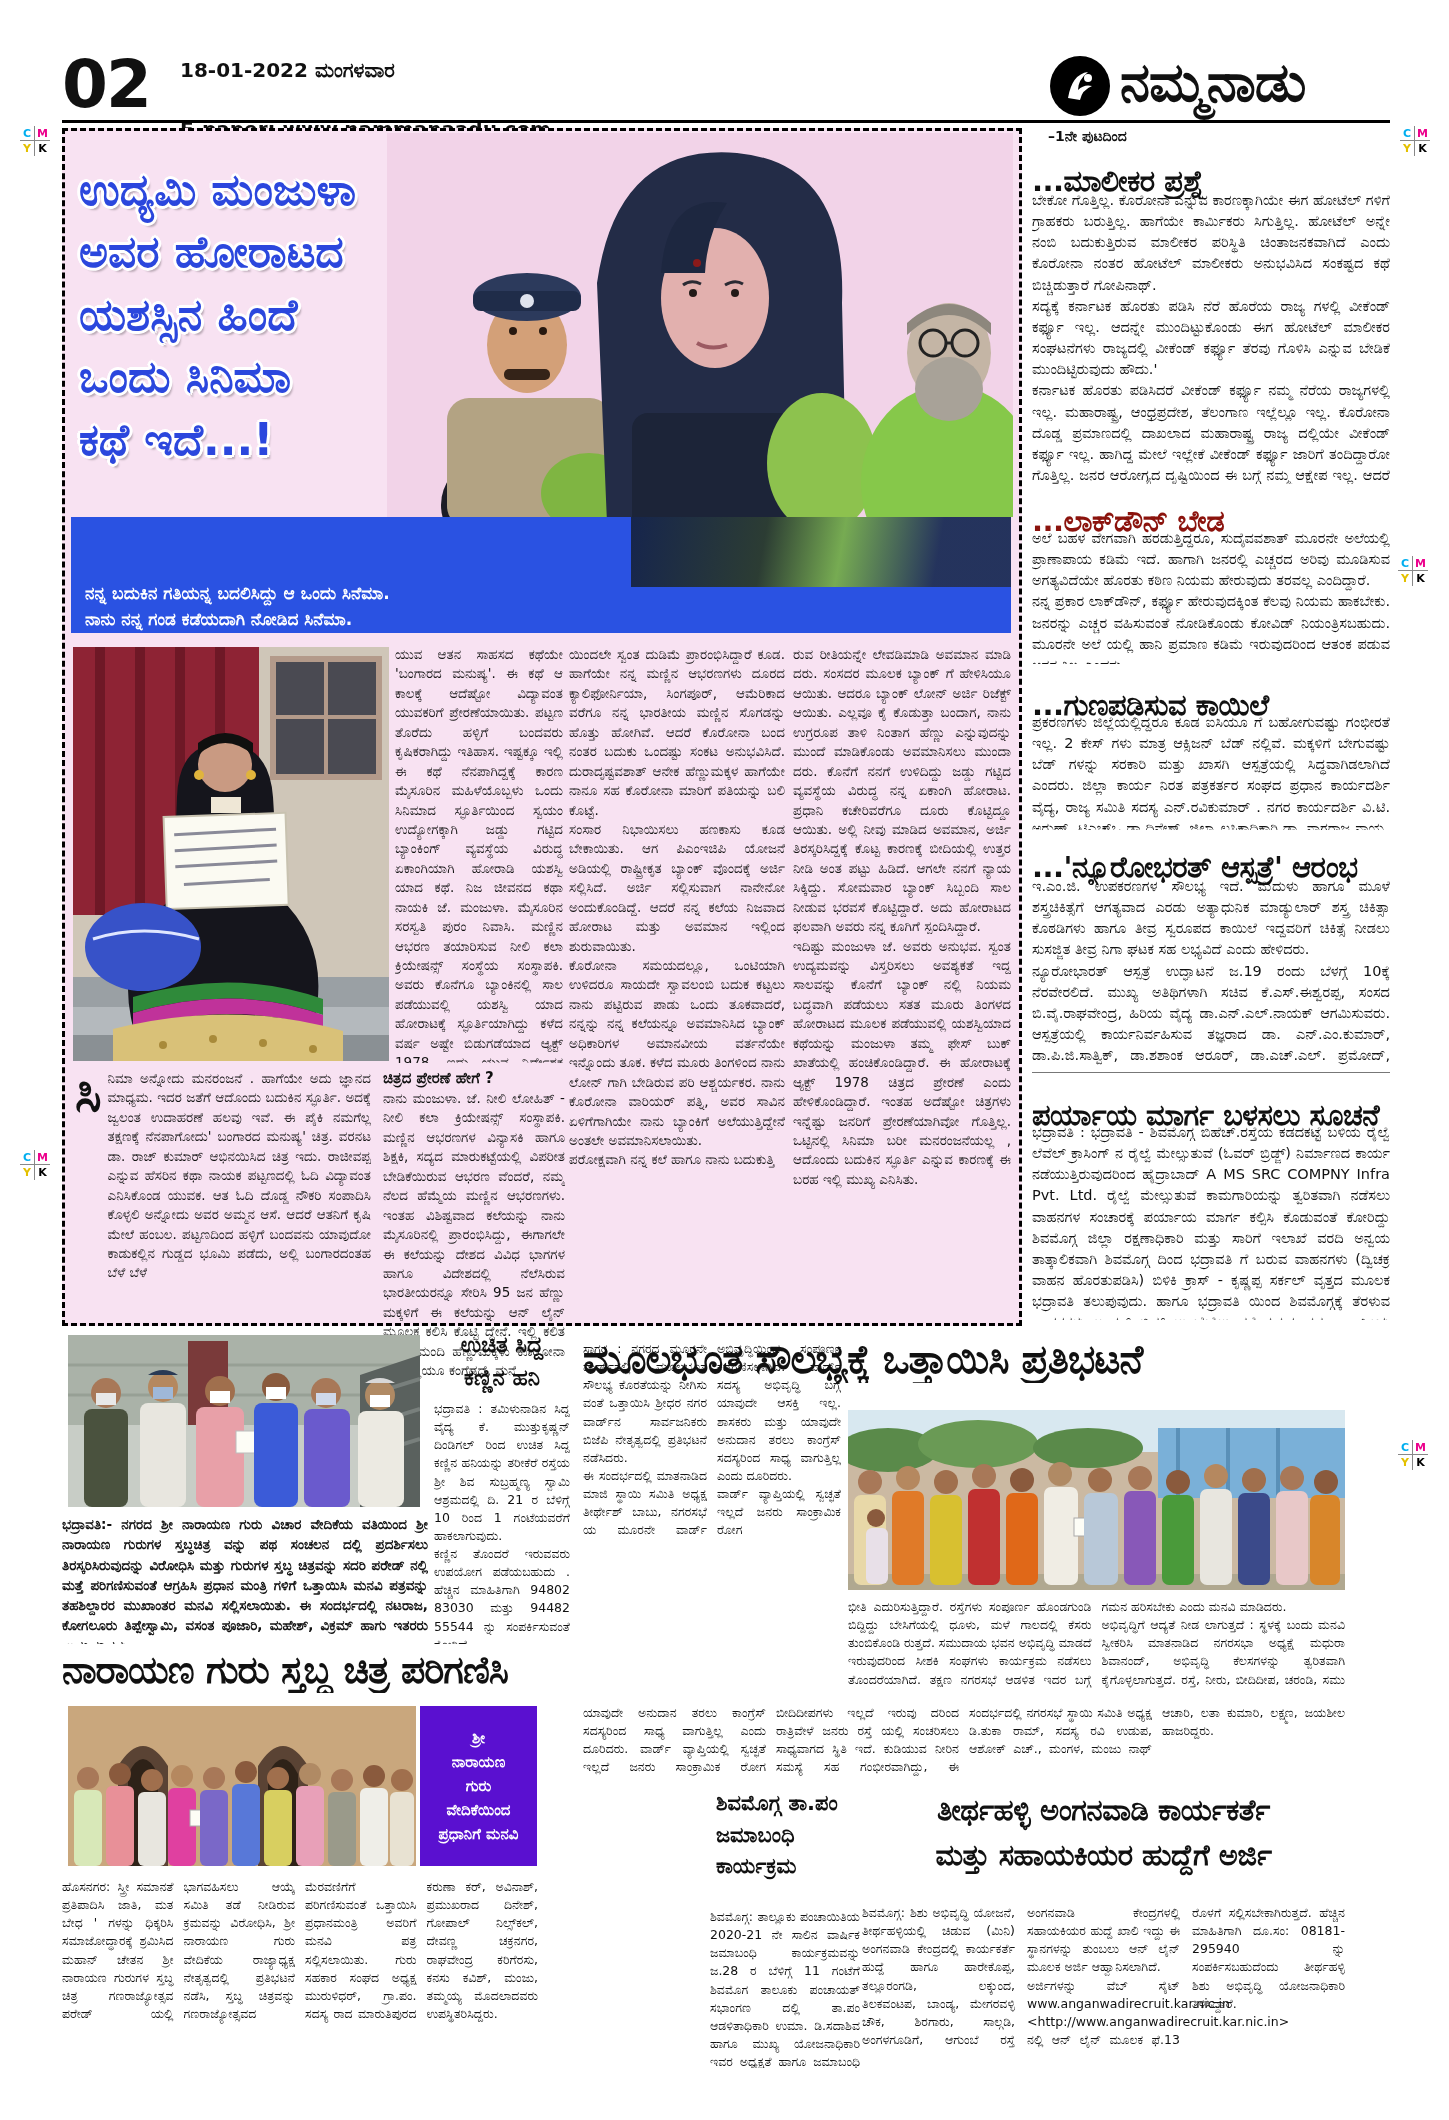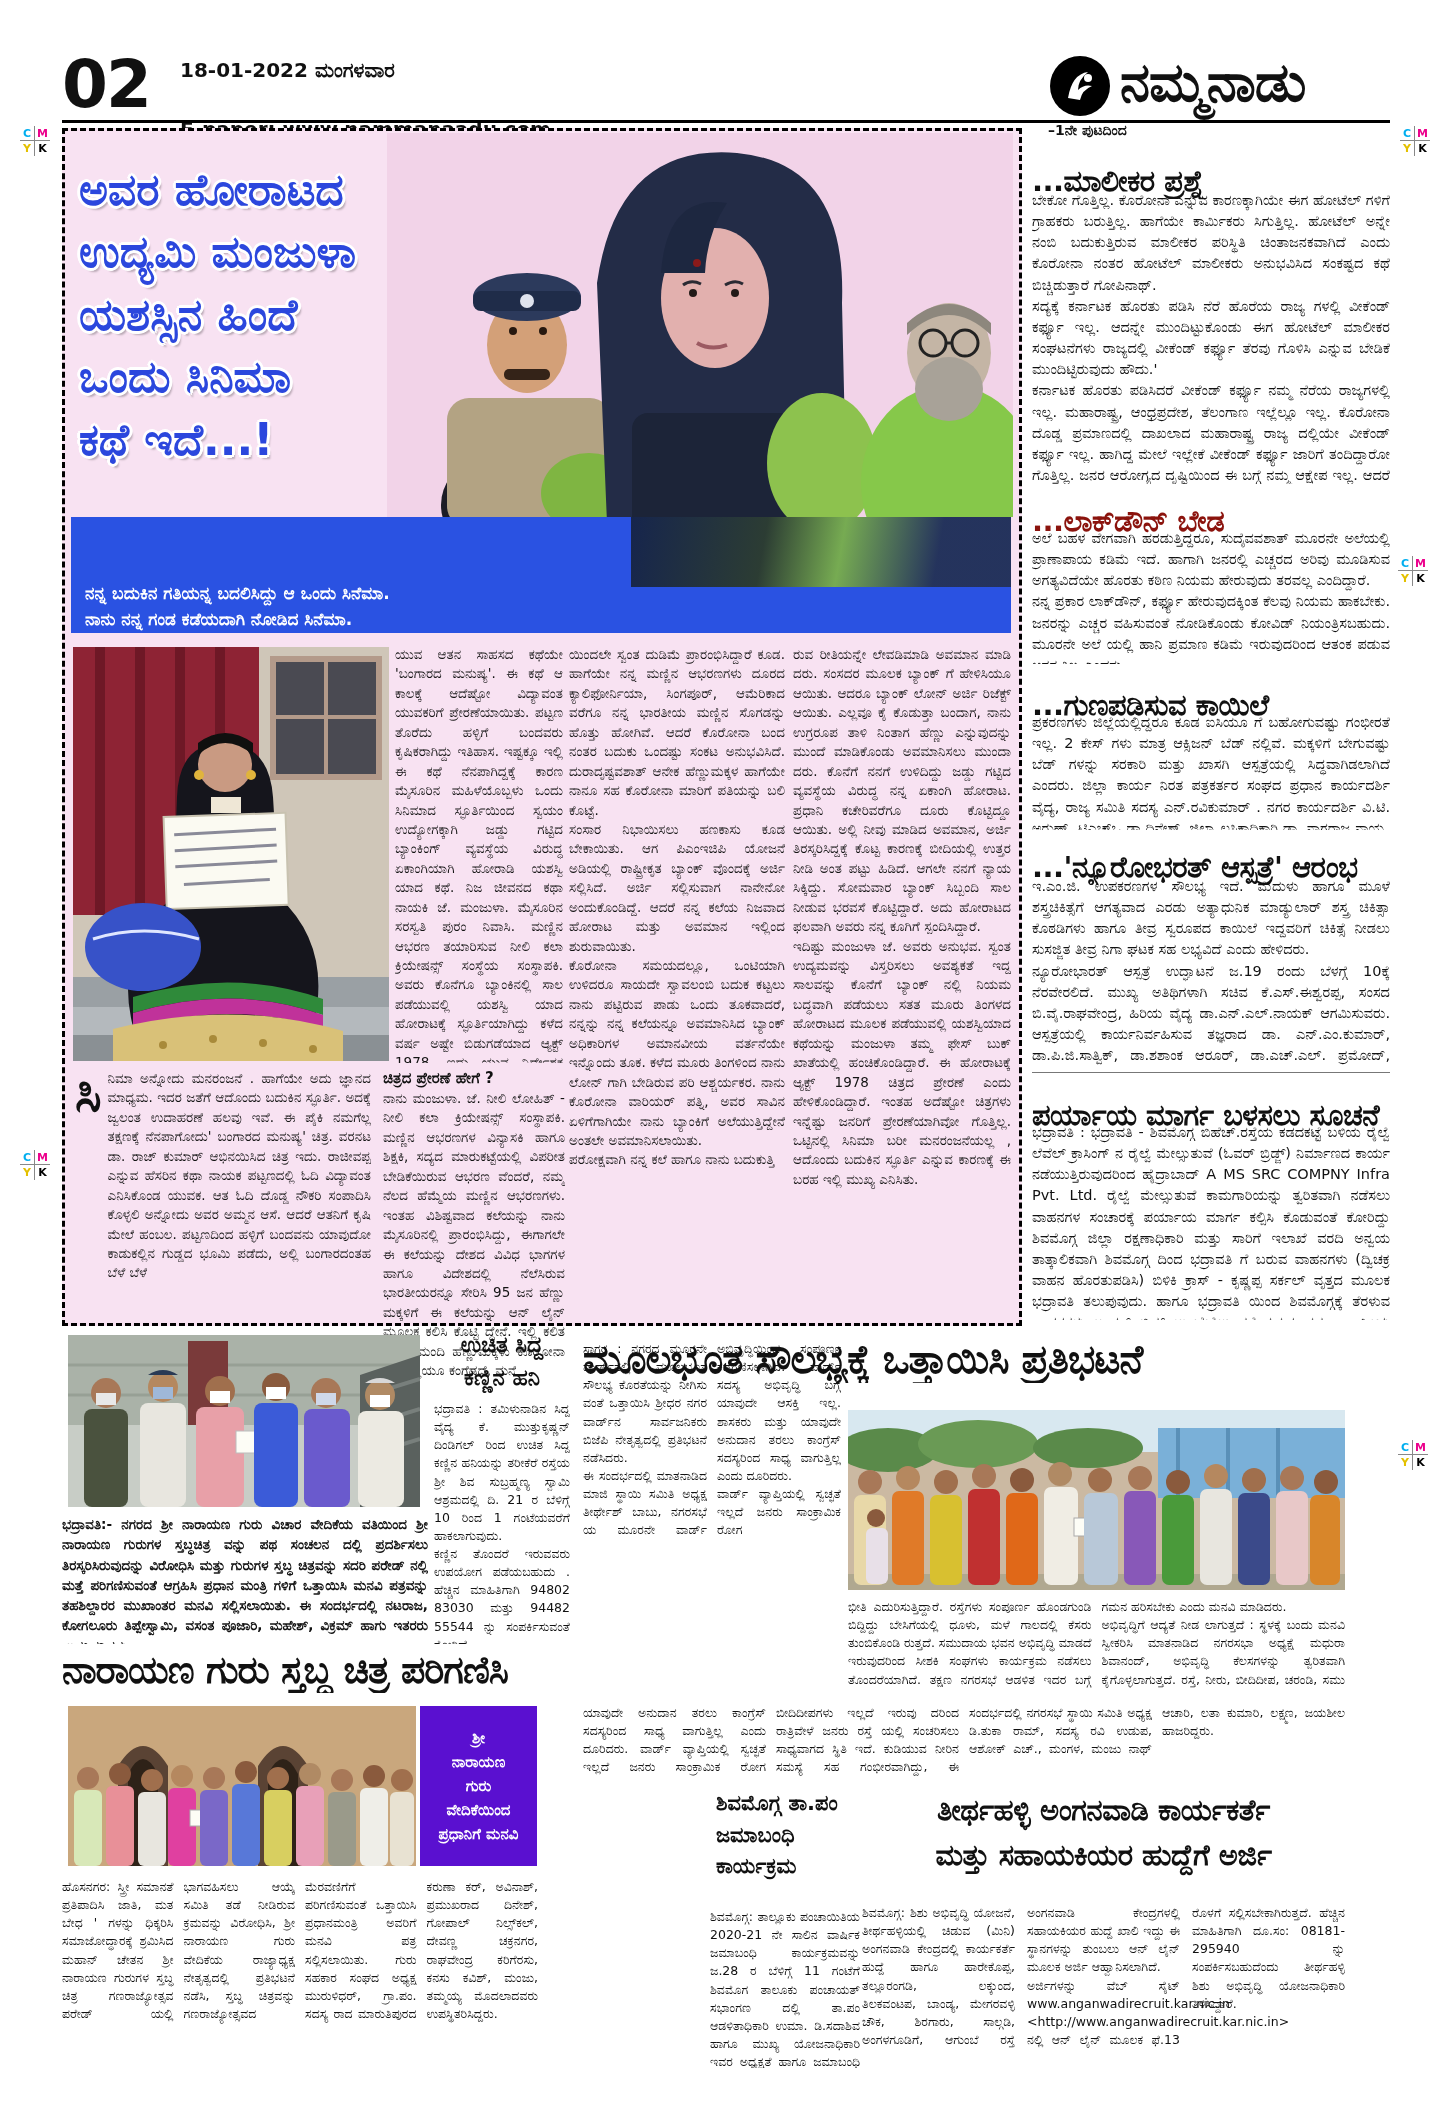--- a/index.html
+++ b/index.html
@@ -129,22 +129,22 @@
           <ellipse cx="0" cy="66" rx="34" ry="32" fill="#a8a298"></ellipse>
           <path d="M-42 12 Q0 -28 42 12 L42 0 Q0 -38 -42 0 Z" fill="#8d877d"></path>
           <circle cx="-16" cy="20" r="13" fill="none" stroke="#222" stroke-width="3"></circle>
           <circle cx="16" cy="20" r="13" fill="none" stroke="#222" stroke-width="3"></circle>
           <line x1="-3" y1="20" x2="3" y2="20" stroke="#222" stroke-width="3"></line>
         </g>
       </svg>
     </div>
 
     <div class="abs" style="left:14px;top:28px;">
+      <div class="kickline">ಉದ್ಯಮಿ ಮಂಜುಳಾ</div>
       <div class="kickline">ಅವರ ಹೋರಾಟದ</div>
-      <div class="kickline">ಉದ್ಯಮಿ ಮಂಜುಳಾ</div>
       <div class="kickline">ಯಶಸ್ಸಿನ ಹಿಂದೆ</div>
       <div class="kickline">ಒಂದು ಸಿನಿಮಾ</div>
       <div class="kickline">ಕಥೆ ಇದೆ...!</div>
     </div>
 
     <div class="abs leadbox" style="left:6px;top:386px;width:912px;height:96px;">
       <div class="abs leadtail" style="right:0;top:0;width:380px;height:70px;"></div>
       <div style="position:relative;">ನನ್ನ ಬದುಕಿನ ಗತಿಯನ್ನ ಬದಲಿಸಿದ್ದು ಆ ಒಂದು ಸಿನೆಮಾ.
 ನಾನು ನನ್ನ ಗಂಡ ಕಡೆಯದಾಗಿ ನೋಡಿದ ಸಿನೆಮಾ.
 ಆ ಸಿನಿಮಾದ ಹೆಸರು ಆ್ಯಕ್ಟ್ 1978. ಅದರ ಒಂದು ಪ್ರೇರಣೆಯಿಂದ ನಾನು ಹೋರಾಡಿ ಗೆದ್ದೆ. ಆದರೆ ಇವತ್ತು ನನಗೆಲ್ಲಾ ಶಕ್ತಿ ಇದ್ದು ಮೂರು ತಿಂಗಳಿಂದ ನನ್ನನ್ನು ಕಡೆಪಕ್ಷ ಮನುಷ್ಯ ಜಾತಿಯೆಂದು ನೋಡದೆ ಅವಮಾನಿಸಿದ ವ್ಯವಸ್ಥೆಗೆ ನನ್ನ ಧಿಕ್ಕಾರ.</div>
@@ -207,21 +207,21 @@
     </div>
 
     <div class="abs bodytxt" style="left:504px;top:514px;width:216px;height:804px;">ಯಿಂದಲೇ ಸ್ವಂತ ದುಡಿಮೆ ಪ್ರಾರಂಭಿಸಿದ್ದಾರೆ ಕೂಡ. ಹಾಗೆಯೇ ನನ್ನ ಮಣ್ಣಿನ ಆಭರಣಗಳು ದೂರದ ಕ್ಯಾಲಿಫೋರ್ನಿಯಾ, ಸಿಂಗಪೂರ್, ಆಮೆರಿಕಾದ ವರೆಗೂ ನನ್ನ ಭಾರತೀಯ ಮಣ್ಣಿನ ಸೊಗಡನ್ನು ಹೊತ್ತು ಹೋಗಿವೆ. ಆದರೆ ಕೊರೋನಾ ಬಂದ ನಂತರ ಬದುಕು ಒಂದಷ್ಟು ಸಂಕಟ ಅನುಭವಿಸಿದೆ. ದುರಾದೃಷ್ಟವಶಾತ್ ಆನೇಕ ಹೆಣ್ಣುಮಕ್ಕಳ ಹಾಗೆಯೇ ನಾನೂ ಸಹ ಕೊರೋನಾ ಮಾರಿಗೆ ಪತಿಯನ್ನು ಬಲಿ ಕೊಟ್ಟೆ.
 ಸಂಸಾರ ನಿಭಾಯಿಸಲು ಹಣಕಾಸು ಕೂಡ ಬೇಕಾಯಿತು. ಆಗ ಪಿಎಂಇಜಿಪಿ ಯೋಜನೆ ಅಡಿಯಲ್ಲಿ ರಾಷ್ಟ್ರೀಕೃತ ಬ್ಯಾಂಕ್ ವೊಂದಕ್ಕೆ ಅರ್ಜಿ ಸಲ್ಲಿಸಿದೆ. ಅರ್ಜಿ ಸಲ್ಲಿಸುವಾಗ ನಾನೇನೋ ಅಂದುಕೊಂಡಿದ್ದೆ. ಆದರೆ ನನ್ನ ಕಲೆಯ ನಿಜವಾದ ಹೋರಾಟ ಮತ್ತು ಅವಮಾನ ಇಲ್ಲಿಂದ ಶುರುವಾಯಿತು.
 ಕೊರೋನಾ ಸಮಯದಲ್ಲೂ, ಒಂಟಿಯಾಗಿ ಉಳಿದರೂ ಸಾಯದೇ ಸ್ವಾವಲಂಬಿ ಬದುಕ ಕಟ್ಟಲು ನಾನು ಪಟ್ಟಿರುವ ಪಾಡು ಒಂದು ತೂಕವಾದರೆ, ನನ್ನನ್ನು ನನ್ನ ಕಲೆಯನ್ನೂ ಅವಮಾನಿಸಿದ ಬ್ಯಾಂಕ್ ಅಧಿಕಾರಿಗಳ ಅಮಾನವೀಯ ವರ್ತನೆಯೇ ಇನ್ನೊಂದು ತೂಕ. ಕಳೆದ ಮೂರು ತಿಂಗಳಿಂದ ನಾನು ಲೋನ್ ಗಾಗಿ ಬೇಡಿರುವ ಪರಿ ಆಶ್ಚರ್ಯಕರ. ನಾನು ಕೊರೋನಾ ವಾರಿಯರ್ ಪತ್ನಿ, ಅವರ ಸಾವಿನ ಏಳಿಗೆಗಾಗಿಯೇ ನಾನು ಬ್ಯಾಂಕಿಗೆ ಅಲೆಯುತ್ತಿದ್ದೇನೆ ಅಂತಲೇ ಅವಮಾನಿಸಲಾಯಿತು.
 ಪರೋಕ್ಷವಾಗಿ ನನ್ನ ಕಲೆ ಹಾಗೂ ನಾನು ಬದುಕುತ್ತಿ</div>
     <div class="abs bodytxt" style="left:728px;top:514px;width:218px;height:804px;">ರುವ ರೀತಿಯನ್ನೇ ಲೇವಡಿಮಾಡಿ ಅವಮಾನ ಮಾಡಿ ದರು. ಸಂಸದರ ಮೂಲಕ ಬ್ಯಾಂಕ್ ಗೆ ಹೇಳಿಸಿಯೂ ಆಯಿತು. ಆದರೂ ಬ್ಯಾಂಕ್ ಲೋನ್ ಅರ್ಜಿ ರಿಜೆಕ್ಟ್ ಆಯಿತು. ಎಲ್ಲವೂ ಕೈ ಕೊಡುತ್ತಾ ಬಂದಾಗ, ನಾನು ಉಗ್ರರೂಪ ತಾಳಿ ನಿಂತಾಗ ಹೆಣ್ಣು ಎನ್ನುವುದನ್ನು ಮುಂದೆ ಮಾಡಿಕೊಂಡು ಅವಮಾನಿಸಲು ಮುಂದಾ ದರು. ಕೊನೆಗೆ ನನಗೆ ಉಳಿದಿದ್ದು ಜಡ್ಡು ಗಟ್ಟಿದ ವ್ಯವಸ್ಥೆಯ ವಿರುದ್ಧ ನನ್ನ ಏಕಾಂಗಿ ಹೋರಾಟ. ಪ್ರಧಾನಿ ಕಚೇರಿವರೆಗೂ ದೂರು ಕೊಟ್ಟಿದ್ದೂ ಆಯಿತು. ಅಲ್ಲಿ ನೀವು ಮಾಡಿದ ಅವಮಾನ, ಅರ್ಜಿ ತಿರಸ್ಕರಿಸಿದ್ದಕ್ಕೆ ಕೊಟ್ಟ ಕಾರಣಕ್ಕೆ ಬೀದಿಯಲ್ಲಿ ಉತ್ತರ ನೀಡಿ ಅಂತ ಪಟ್ಟು ಹಿಡಿದೆ. ಆಗಲೇ ನನಗೆ ನ್ಯಾಯ ಸಿಕ್ಕಿದ್ದು. ಸೋಮವಾರ ಬ್ಯಾಂಕ್ ಸಿಬ್ಬಂದಿ ಸಾಲ ನೀಡುವ ಭರವಸೆ ಕೊಟ್ಟಿದ್ದಾರೆ. ಅದು ಹೋರಾಟದ ಫಲವಾಗಿ ಅವರು ನನ್ನ ಕೂಗಿಗೆ ಸ್ಪಂದಿಸಿದ್ದಾರೆ.
 ಇದಿಷ್ಟು ಮಂಜುಳಾ ಜೆ. ಅವರು ಅನುಭವ. ಸ್ವಂತ ಉದ್ಯಮವನ್ನು ವಿಸ್ತರಿಸಲು ಅವಶ್ಯಕತೆ ಇದ್ದ ಸಾಲವನ್ನು ಕೊನೆಗೆ ಬ್ಯಾಂಕ್ ನಲ್ಲಿ ನಿಯಮ ಬದ್ಧವಾಗಿ ಪಡೆಯಲು ಸತತ ಮೂರು ತಿಂಗಳದ ಹೋರಾಟದ ಮೂಲಕ ಪಡೆಯುವಲ್ಲಿ ಯಶಸ್ವಿಯಾದ ಕಥೆಯನ್ನು ಮಂಜುಳಾ ತಮ್ಮ ಫೇಸ್ ಬುಕ್ ಖಾತೆಯಲ್ಲಿ ಹಂಚಿಕೊಂಡಿದ್ದಾರೆ. ಈ ಹೋರಾಟಕ್ಕೆ ಆ್ಯಕ್ಟ್ 1978 ಚಿತ್ರದ ಪ್ರೇರಣೆ ಎಂದು ಹೇಳಿಕೊಂಡಿದ್ದಾರೆ. ಇಂತಹ ಅದೆಷ್ಟೋ ಚಿತ್ರಗಳು ಇನ್ನೆಷ್ಟು ಜನರಿಗೆ ಪ್ರೇರಣೆಯಾಗಿವೋ ಗೊತ್ತಿಲ್ಲ. ಒಟ್ಟಿನಲ್ಲಿ ಸಿನಿಮಾ ಬರೀ ಮನರಂಜನೆಯಲ್ಲ , ಆದೊಂದು ಬದುಕಿನ ಸ್ಫೂರ್ತಿ ಎನ್ನುವ ಕಾರಣಕ್ಕೆ ಈ ಬರಹ ಇಲ್ಲಿ ಮುಖ್ಯ ಎನಿಸಿತು.</div>
   </div>
 
-  <div class="abs railkick" style="left:1048px;top:122px;text-align:center;">–1ನೇ ಪುಟದಿಂದ</div>
+  <div class="abs railkick" style="left:1048px;top:128px;text-align:center;">–1ನೇ ಪುಟದಿಂದ</div>
 
   <div class="abs railtitle" style="left:1032px;top:148px;width:358px;">...ಮಾಲೀಕರ ಪ್ರಶ್ನೆ</div>
   <div class="abs railbody" style="left:1032px;top:190px;width:358px;height:294px;">ಬೇಕೋ ಗೊತ್ತಿಲ್ಲ. ಕೊರೋನಾ ಎನ್ನುವ ಕಾರಣಕ್ಕಾಗಿಯೇ ಈಗ ಹೋಟೆಲ್ ಗಳಿಗೆ ಗ್ರಾಹಕರು ಬರುತ್ತಿಲ್ಲ. ಹಾಗೆಯೇ ಕಾರ್ಮಿಕರು ಸಿಗುತ್ತಿಲ್ಲ. ಹೋಟೆಲ್ ಅನ್ನೇ ನಂಬಿ ಬದುಕುತ್ತಿರುವ ಮಾಲೀಕರ ಪರಿಸ್ಥಿತಿ ಚಿಂತಾಜನಕವಾಗಿದೆ ಎಂದು ಕೊರೋನಾ ನಂತರ ಹೋಟೆಲ್ ಮಾಲೀಕರು ಅನುಭವಿಸಿದ ಸಂಕಷ್ಟದ ಕಥೆ ಬಿಚ್ಚಿಡುತ್ತಾರೆ ಗೋಪಿನಾಥ್.
 ಸದ್ಯಕ್ಕೆ ಕರ್ನಾಟಕ ಹೊರತು ಪಡಿಸಿ ನೆರೆ ಹೊರೆಯ ರಾಜ್ಯ ಗಳಲ್ಲಿ ವೀಕೆಂಡ್ ಕರ್ಫ್ಯೂ ಇಲ್ಲ. ಆದನ್ನೇ ಮುಂದಿಟ್ಟುಕೊಂಡು ಈಗ ಹೋಟೆಲ್ ಮಾಲೀಕರ ಸಂಘಟನೆಗಳು ರಾಜ್ಯದಲ್ಲಿ ವೀಕೆಂಡ್ ಕರ್ಫ್ಯೂ ತೆರವು ಗೊಳಿಸಿ ಎನ್ನುವ ಬೇಡಿಕೆ ಮುಂದಿಟ್ಟಿರುವುದು ಹೌದು.'
 ಕರ್ನಾಟಕ ಹೊರತು ಪಡಿಸಿದರೆ ವೀಕೆಂಡ್ ಕರ್ಫ್ಯೂ ನಮ್ಮ ನೆರೆಯ ರಾಜ್ಯಗಳಲ್ಲಿ ಇಲ್ಲ. ಮಹಾರಾಷ್ಟ್ರ, ಆಂಧ್ರಪ್ರದೇಶ, ತೆಲಂಗಾಣ ಇಲ್ಲೆಲ್ಲೂ ಇಲ್ಲ. ಕೊರೋನಾ ದೊಡ್ಡ ಪ್ರಮಾಣದಲ್ಲಿ ದಾಖಲಾದ ಮಹಾರಾಷ್ಟ್ರ ರಾಜ್ಯ ದಲ್ಲಿಯೇ ವೀಕೆಂಡ್ ಕರ್ಫ್ಯೂ ಇಲ್ಲ. ಹಾಗಿದ್ದ ಮೇಲೆ ಇಲ್ಲೇಕೆ ವೀಕೆಂಡ್ ಕರ್ಫ್ಯೂ ಜಾರಿಗೆ ತಂದಿದ್ದಾರೋ ಗೊತ್ತಿಲ್ಲ. ಜನರ ಆರೋಗ್ಯದ ದೃಷ್ಟಿಯಿಂದ ಈ ಬಗ್ಗೆ ನಮ್ಮ ಆಕ್ಷೇಪ ಇಲ್ಲ. ಆದರೆ ಹೋಟೆಲ್ ಉದ್ಯಮ ಇದೇ ಕಾರಣಕ್ಕೆ ಭಾರೀ ನಷ್ಟ ಅನುಭವಿಸುತ್ತದೆ ಎನ್ನುವುದನ್ನು ಸರ್ಕಾರ ಗಮನಿಸಬೇಕಿದೆ ' ಎನ್ನುವುದು ಗೋಪಿನಾಥ್ ಅವರ ಅಳಲು.</div>
 
   <div class="abs railtitle red" style="left:1032px;top:488px;width:358px;">...ಲಾಕ್‌ಡೌನ್ ಬೇಡ</div>
   <div class="abs railbody" style="left:1032px;top:528px;width:358px;height:136px;">ಅಲೆ ಬಹಳ ವೇಗವಾಗಿ ಹರಡುತ್ತಿದ್ದರೂ, ಸುದೈವವಶಾತ್ ಮೂರನೇ ಅಲೆಯಲ್ಲಿ ಪ್ರಾಣಾಪಾಯ ಕಡಿಮೆ ಇದೆ. ಹಾಗಾಗಿ ಜನರಲ್ಲಿ ಎಚ್ಚರದ ಅರಿವು ಮೂಡಿಸುವ ಅಗತ್ಯವಿದೆಯೇ ಹೊರತು ಕಠಿಣ ನಿಯಮ ಹೇರುವುದು ತರವಲ್ಲ ಎಂದಿದ್ದಾರೆ.
 ನನ್ನ ಪ್ರಕಾರ ಲಾಕ್‌ಡೌನ್, ಕರ್ಫ್ಯೂ ಹೇರುವುದಕ್ಕಿಂತ ಕೆಲವು ನಿಯಮ ಹಾಕಬೇಕು. ಜನರನ್ನು ಎಚ್ಚರ ವಹಿಸುವಂತೆ ನೋಡಿಕೊಂಡು ಕೋವಿಡ್ ನಿಯಂತ್ರಿಸಬಹುದು. ಮೂರನೇ ಅಲೆ ಯಲ್ಲಿ ಹಾನಿ ಪ್ರಮಾಣ ಕಡಿಮೆ ಇರುವುದರಿಂದ ಆತಂಕ ಪಡುವ ಅಗತ್ಯವಿಲ್ಲ ಎಂದರು.</div>
 

